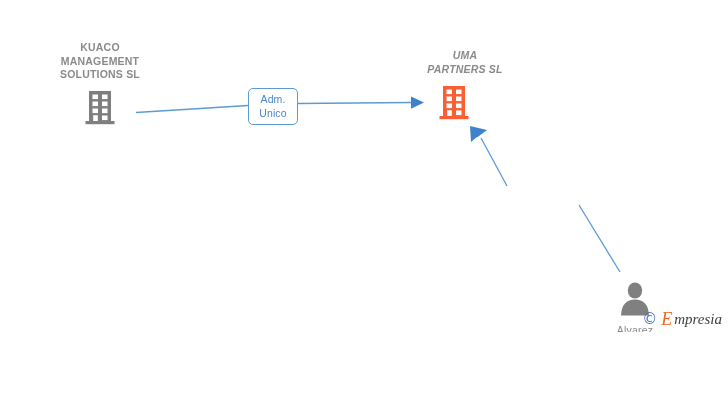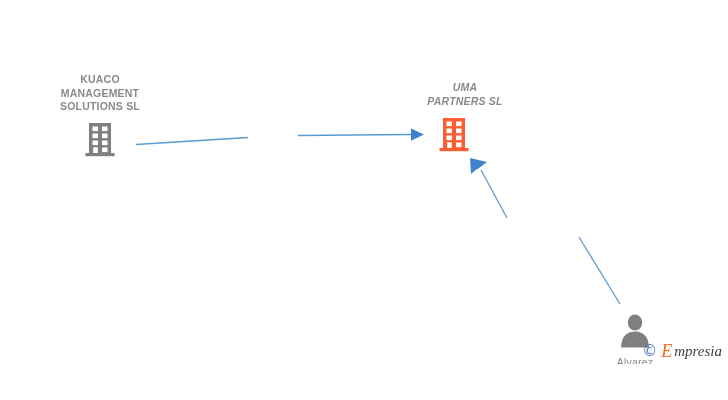--- a/index.html
+++ b/index.html
@@ -9,21 +9,20 @@
   }
   body {
     font-family: "Liberation Sans", sans-serif;
   }
   #canvas {
     position: relative;
     width: 728px;
     height: 332px;
     background: #ffffff;
     overflow: hidden;
-    margin-top: 32px;
   }
   .svg-layer {
     position: absolute;
     left: 0;
     top: 0;
     width: 728px;
     height: 400px;
     pointer-events: none;
   }
   
@@ -202,20 +201,22 @@
     <svg viewBox="0 0 36 34" width="36" height="34" xmlns="http://www.w3.org/2000/svg">
       <ellipse cx="18" cy="8.5" rx="7.2" ry="8" fill="#808080"></ellipse>
       <path d="M18 17.5 C9.5 17.5 4.5 22.5 4 33.5 L32 33.5 C31.5 22.5 26.5 17.5 18 17.5 Z" fill="#808080"></path>
     </svg>
   </div>
 
   <div class="node-label person" id="node-person-label">Alvarez
 Alvarez
 Alvaro...</div>
 
+  <div class="rel-badge" id="rel-adm-unico">Adm.
+Unico</div>
 
 
   <div id="watermark">
     <span class="wm-c">©</span>
     <span class="wm-e">E</span>
     <span class="wm-rest">mpresia</span>
   </div>
 
 </div>
 

